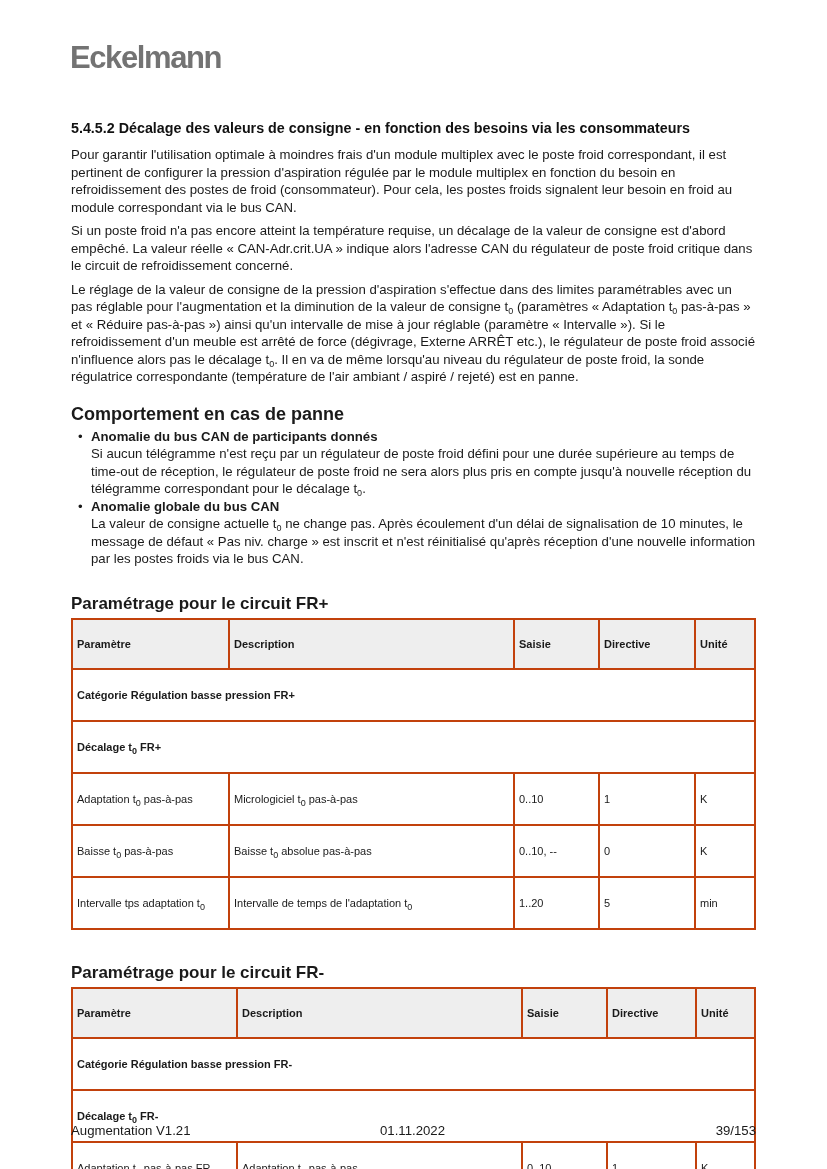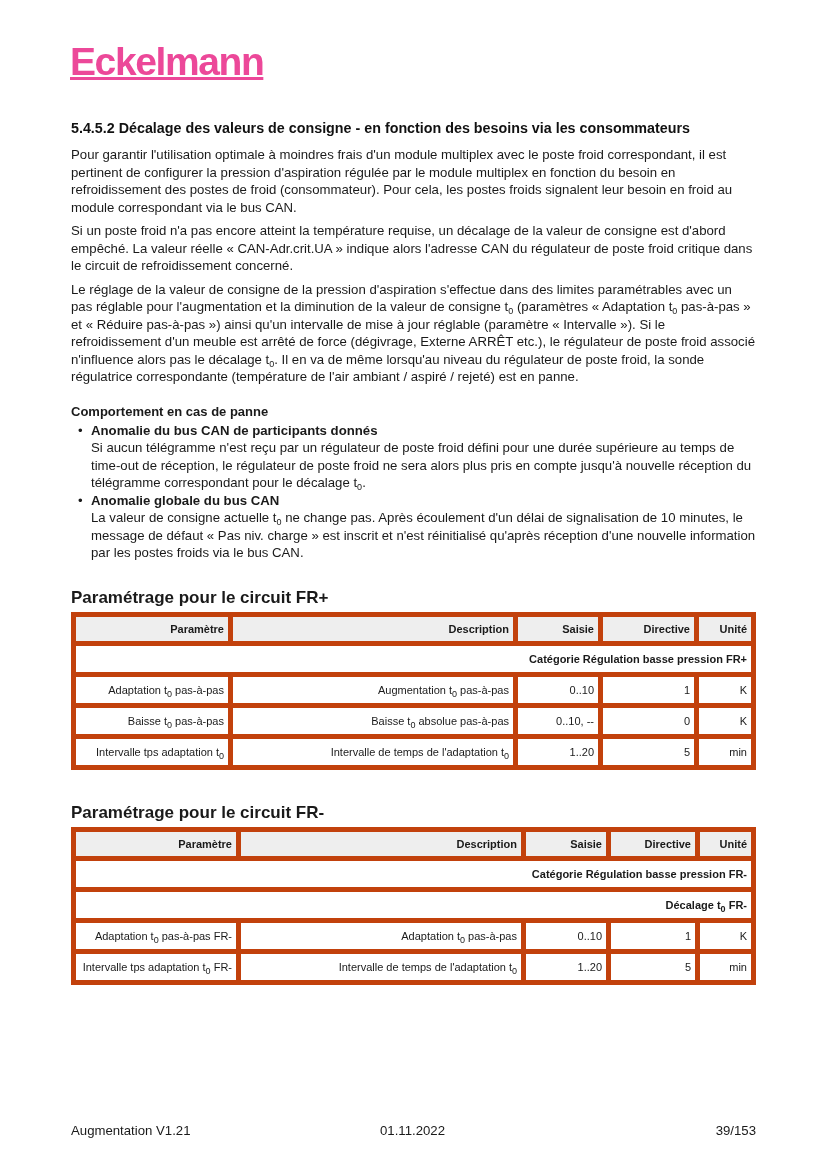--- a/index.html
+++ b/index.html
@@ -1,31 +1,31 @@
 <!DOCTYPE html>
 <html><head>
 <meta charset="utf-8">
 <style>
   html, body { margin:0; padding:0; background:#ffffff; }
   body { width:827px; height:1169px; position:relative; overflow:hidden;
          font-family:"Liberation Sans", sans-serif; color:#1a1a1a; }
   .logo { position:absolute; left:70px; top:40px; font-family:"Liberation Sans", sans-serif;
-          font-weight:bold; font-size:39px; color:#ec4899; letter-spacing:-1.4px;text-decoration:underline; }
+          font-weight:bold; font-size:31px; color:#737373; letter-spacing:-1.4px; }
   .content { position:absolute; left:71px; top:120px; width:686px; }
   h2 { font-size:14.3px; font-weight:bold; margin:0 0 10px 0; color:#111; }
   p { font-size:13.2px; line-height:17.5px; margin:0 2px 6px 0; }
   sub { font-size:9px; vertical-align:-3px; line-height:0; }
-  .sect { font-size:13px; font-weight:bold; margin:18px 0 3px 0; }
+  .sect { font-size:18px; font-weight:bold; margin:18px 0 3px 0; }
   ul.bullets { margin:0; padding:0 0 0 20px; list-style:none; }
   ul.bullets li { position:relative; font-size:13.2px; line-height:17.5px; }
   ul.bullets li::before { content:"•"; position:absolute; left:-13px; top:0; }
   .bt { font-weight:bold; }
   .tbl-title { font-size:17px; font-weight:bold; margin:0 0 4px 0; }
   table { width:685px; border-collapse:collapse; font-size:11px; }
-  th, td { border:5px solid #c2410c; text-align:right; padding:0 4px; height:26px; }
+  th, td { border:2px solid #c2410c; text-align:left; padding:12px 4px; height:26px; }
   th { background:#eeeeee; font-weight:bold; height:24px; }
   td.cat { font-weight:bold; }
   .footer { position:absolute; top:1123px; font-size:13.2px; }
 </style>
 </head>
 <body>
 
 <div class="logo">Eckelmann</div>
 
 <div class="content">
@@ -61,22 +61,25 @@
       <th>Paramètre</th>
       <th>Description</th>
       <th>Saisie</th>
       <th>Directive</th>
       <th>Unité</th>
     </tr>
     <tr>
           <td class="cat" colspan="5">Catégorie Régulation basse pression FR+</td>
         </tr>
     <tr>
+          <td class="cat" colspan="5"><span>Décalage t</span><sub>0</sub><span> FR+</span></td>
+        </tr>
+    <tr>
       <td><span>Adaptation t</span><sub>0</sub><span> pas-à-pas</span></td>
-      <td><span>Augmentation t</span><sub>0</sub><span> pas-à-pas</span></td>
+      <td><span>Micrologiciel t</span><sub>0</sub><span> pas-à-pas</span></td>
       <td>0..10</td>
       <td>1</td>
       <td>K</td>
     </tr>
     <tr>
       <td><span>Baisse t</span><sub>0</sub><span> pas-à-pas</span></td>
       <td><span>Baisse t</span><sub>0</sub><span> absolue pas-à-pas</span></td>
       <td>0..10, --</td>
       <td>0</td>
       <td>K</td>

